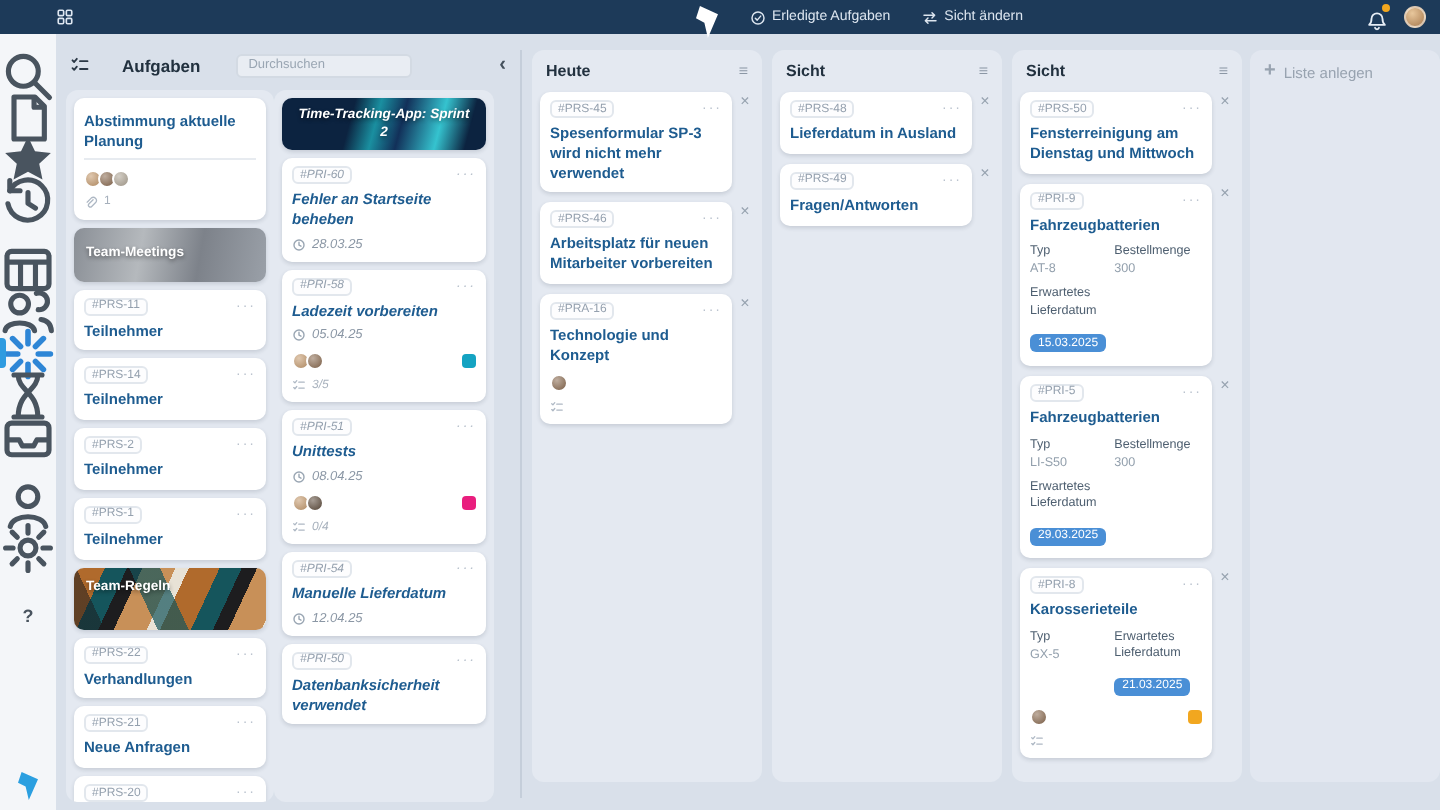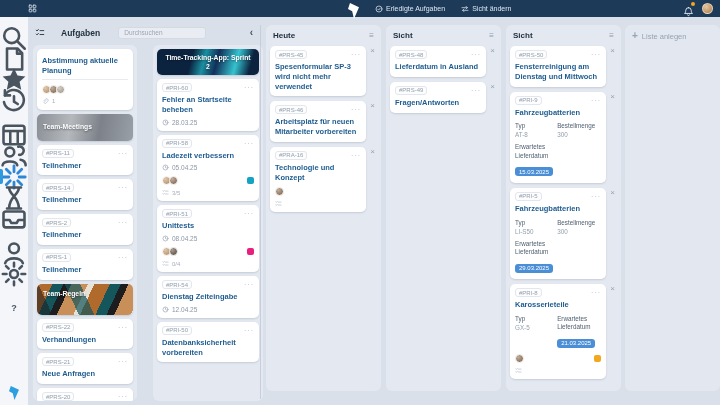--- a/index.html
+++ b/index.html
@@ -31,24 +31,24 @@
 
   
   .board{flex:1;display:flex;align-items:flex-start;padding:8px 8px 0 5px;gap:4px;overflow:hidden;}
   .panel{width:222px;flex:none;}
   .panel-header{display:flex;align-items:center;height:15px;margin-bottom:5px;gap:16px;padding:0 2px;color:#2a3745;}
   .panel-header .ic{width:10px;height:10px;color:#2a3745;}
   .panel-title{font-size:8.5px;font-weight:bold;color:#22313f;}
   .search{width:88px;height:12px;font-size:6.5px;background:#e9edf3;border:1px solid #d3dae3;border-radius:3px;padding:0 5px;color:#6c7a88;outline:none;font-family:inherit;margin-left:2px;}
   .search::placeholder{color:#9aa6b3;}
   .collapse{margin-left:auto;font-size:10px;font-weight:bold;color:#44505c;line-height:10px;cursor:pointer;}
-  .panel-cols{display:flex;gap:16px;align-items:center;}
+  .panel-cols{display:flex;gap:0;align-items:center;}
   .col{background:#e4e9f1;border-radius:6px;padding:4px;height:356px;overflow:hidden;flex:none;}
   .col-a{width:104px;}
-  .col-b{width:110px;}
+  .col-b{width:110px;font-style:italic;}
   .vdiv{width:1px;background:#c5ceda;height:374px;margin:0 1px;flex:none;}
 
   .list-col{width:115px;background:#e4e9f1;border-radius:6px;padding:4px;height:366px;overflow:hidden;flex:none;}
   .list-header{display:flex;align-items:center;padding:2px 3px 6px;}
   .list-title{font-size:8px;font-weight:bold;color:#22313f;}
   .col-menu{margin-left:auto;font-size:8px;color:#8b97a5;line-height:8px;cursor:pointer;}
   .add-col{width:95px;background:#e2e7f0;border-radius:6px;height:366px;padding:7px;flex:none;display:flex;align-items:flex-start;gap:4px;color:#98a3b0;font-size:7.5px;cursor:pointer;}
   .add-col .plus{font-size:10px;line-height:8px;font-weight:bold;}
 
   
@@ -340,21 +340,21 @@
                     </svg>
                   </span>
                   <span>28.03.25</span>
                 </div>
               </div>
               <div class="card">
                 <div class="tag-row">
                   <span class="tag">#PRI-58</span>
                   <span class="dots">···</span>
                 </div>
-                <div class="title">Ladezeit verbessern</div>
+                <div class="title">Ladezeit vorbereiten</div>
                 <div class="date-row">
                   <span class="ic">
                     <svg viewBox="0 0 12 12" fill="none" stroke="currentColor" stroke-width="1.2" stroke-linecap="round">
                       <circle cx="6" cy="6" r="4.3"></circle>
                       <path d="M6 3.6V6l1.7 1"></path>
                     </svg>
                   </span>
                   <span>05.04.25</span>
                 </div>
                 <div class="foot">
@@ -406,37 +406,37 @@
                     </svg>
                   </span>
                   <span>0/4</span>
                 </div>
               </div>
               <div class="card">
                 <div class="tag-row">
                   <span class="tag">#PRI-54</span>
                   <span class="dots">···</span>
                 </div>
-                <div class="title">Dienstag Zeiteingabe</div>
+                <div class="title">Manuelle Lieferdatum</div>
                 <div class="date-row">
                   <span class="ic">
                     <svg viewBox="0 0 12 12" fill="none" stroke="currentColor" stroke-width="1.2" stroke-linecap="round">
                       <circle cx="6" cy="6" r="4.3"></circle>
                       <path d="M6 3.6V6l1.7 1"></path>
                     </svg>
                   </span>
                   <span>12.04.25</span>
                 </div>
               </div>
               <div class="card">
                 <div class="tag-row">
                   <span class="tag">#PRI-50</span>
                   <span class="dots">···</span>
                 </div>
-                <div class="title">Datenbanksicherheit vorbereiten</div>
+                <div class="title">Datenbanksicherheit verwendet</div>
               </div>
             </div>
           </div>
       </section>
 
       <div class="vdiv"></div>
 
       <div style="display:flex;gap:5px;" id="lists">
           <div class="list-col">
             <div class="list-header">

